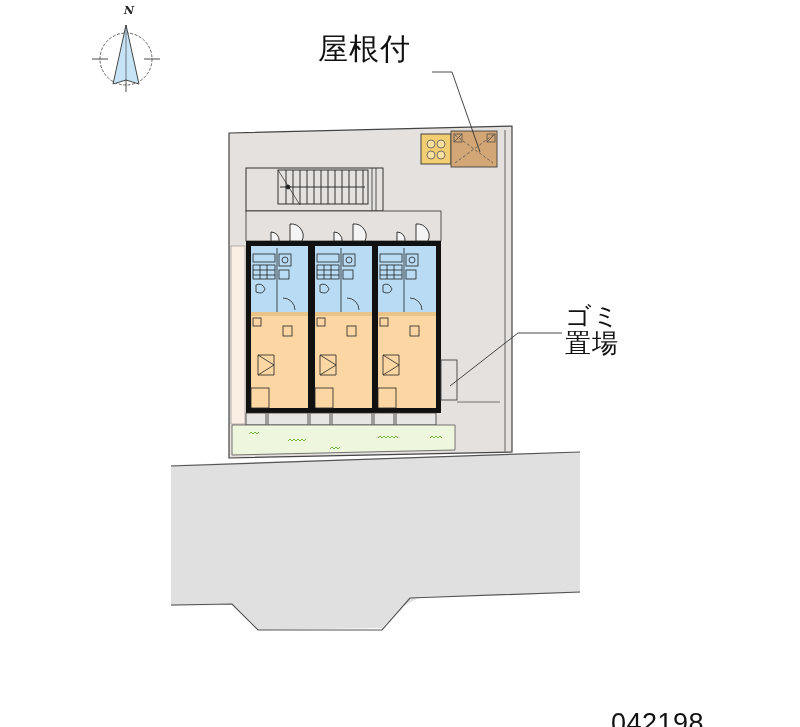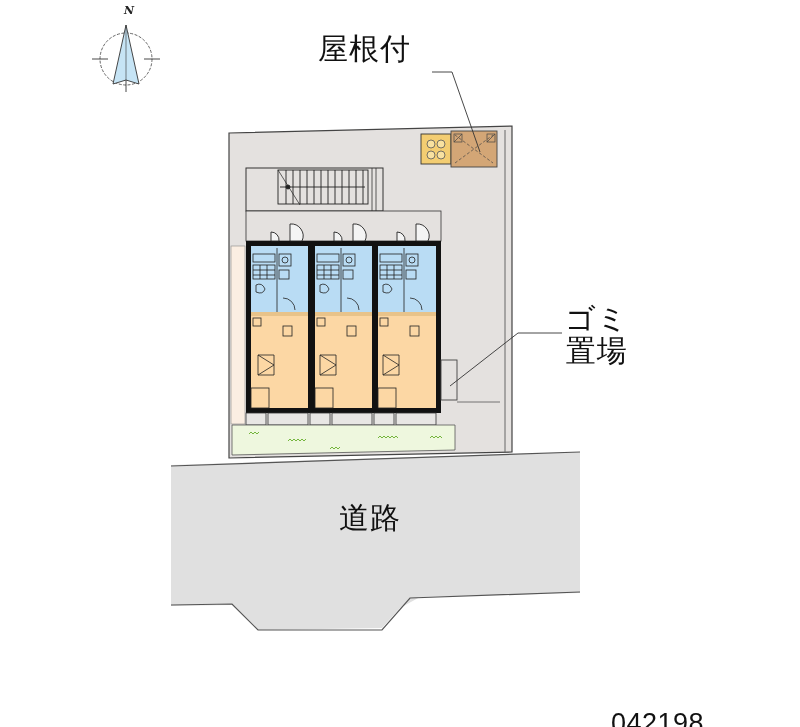--- a/index.html
+++ b/index.html
@@ -2,21 +2,21 @@
 <html><head>
 <meta charset="utf-8">
 <style>
   html, body { margin: 0; padding: 0; background: #ffffff; }
   body { width: 800px; height: 727px; position: relative; overflow: hidden;
          font-family: "DejaVu Sans", "Liberation Sans", sans-serif; }
   .layer { position: absolute; left: 0; top: 0; }
   .label { position: absolute; color: #111; font-family: Liberation Serif, serif;
            line-height: 1.05; letter-spacing: 1px; }
   .label-bike { left: 318px; top: 33px; font-size: 30px; }
-  .label-gomi { left: 565px; top: 303px; font-size: 30px; text-align: center; }
+  .label-gomi { left: 565px; top: 303px; font-size: 26px; }
   .label-road { left: 325px; top: 502px; font-size: 30px; text-align: center; width: 90px; }
   .code { position: absolute; left: 611px; top: 708px; font-size: 27px;
           font-family: "Liberation Sans", sans-serif; color: #111; letter-spacing: 0.5px; }
   .north { position: absolute; left: 124px; top: 4px; font-family: "DejaVu Serif", serif;
            font-style: italic; font-weight: bold; font-size: 11px; color: #222; }
 </style>
 </head>
 <body>
 
 <svg class="layer" width="800" height="727" viewBox="0 0 800 727">
@@ -192,16 +192,15 @@
 <div class="label label-bike">
   <div>屋根付</div>
 </div>
 
 <div class="label label-gomi">
   <div>ゴミ</div>
   <div>置場</div>
 </div>
 
 <div class="label label-road">
-  <div>道路</div>
 </div>
 
 <div class="code">042198</div>
 
 </body></html>

